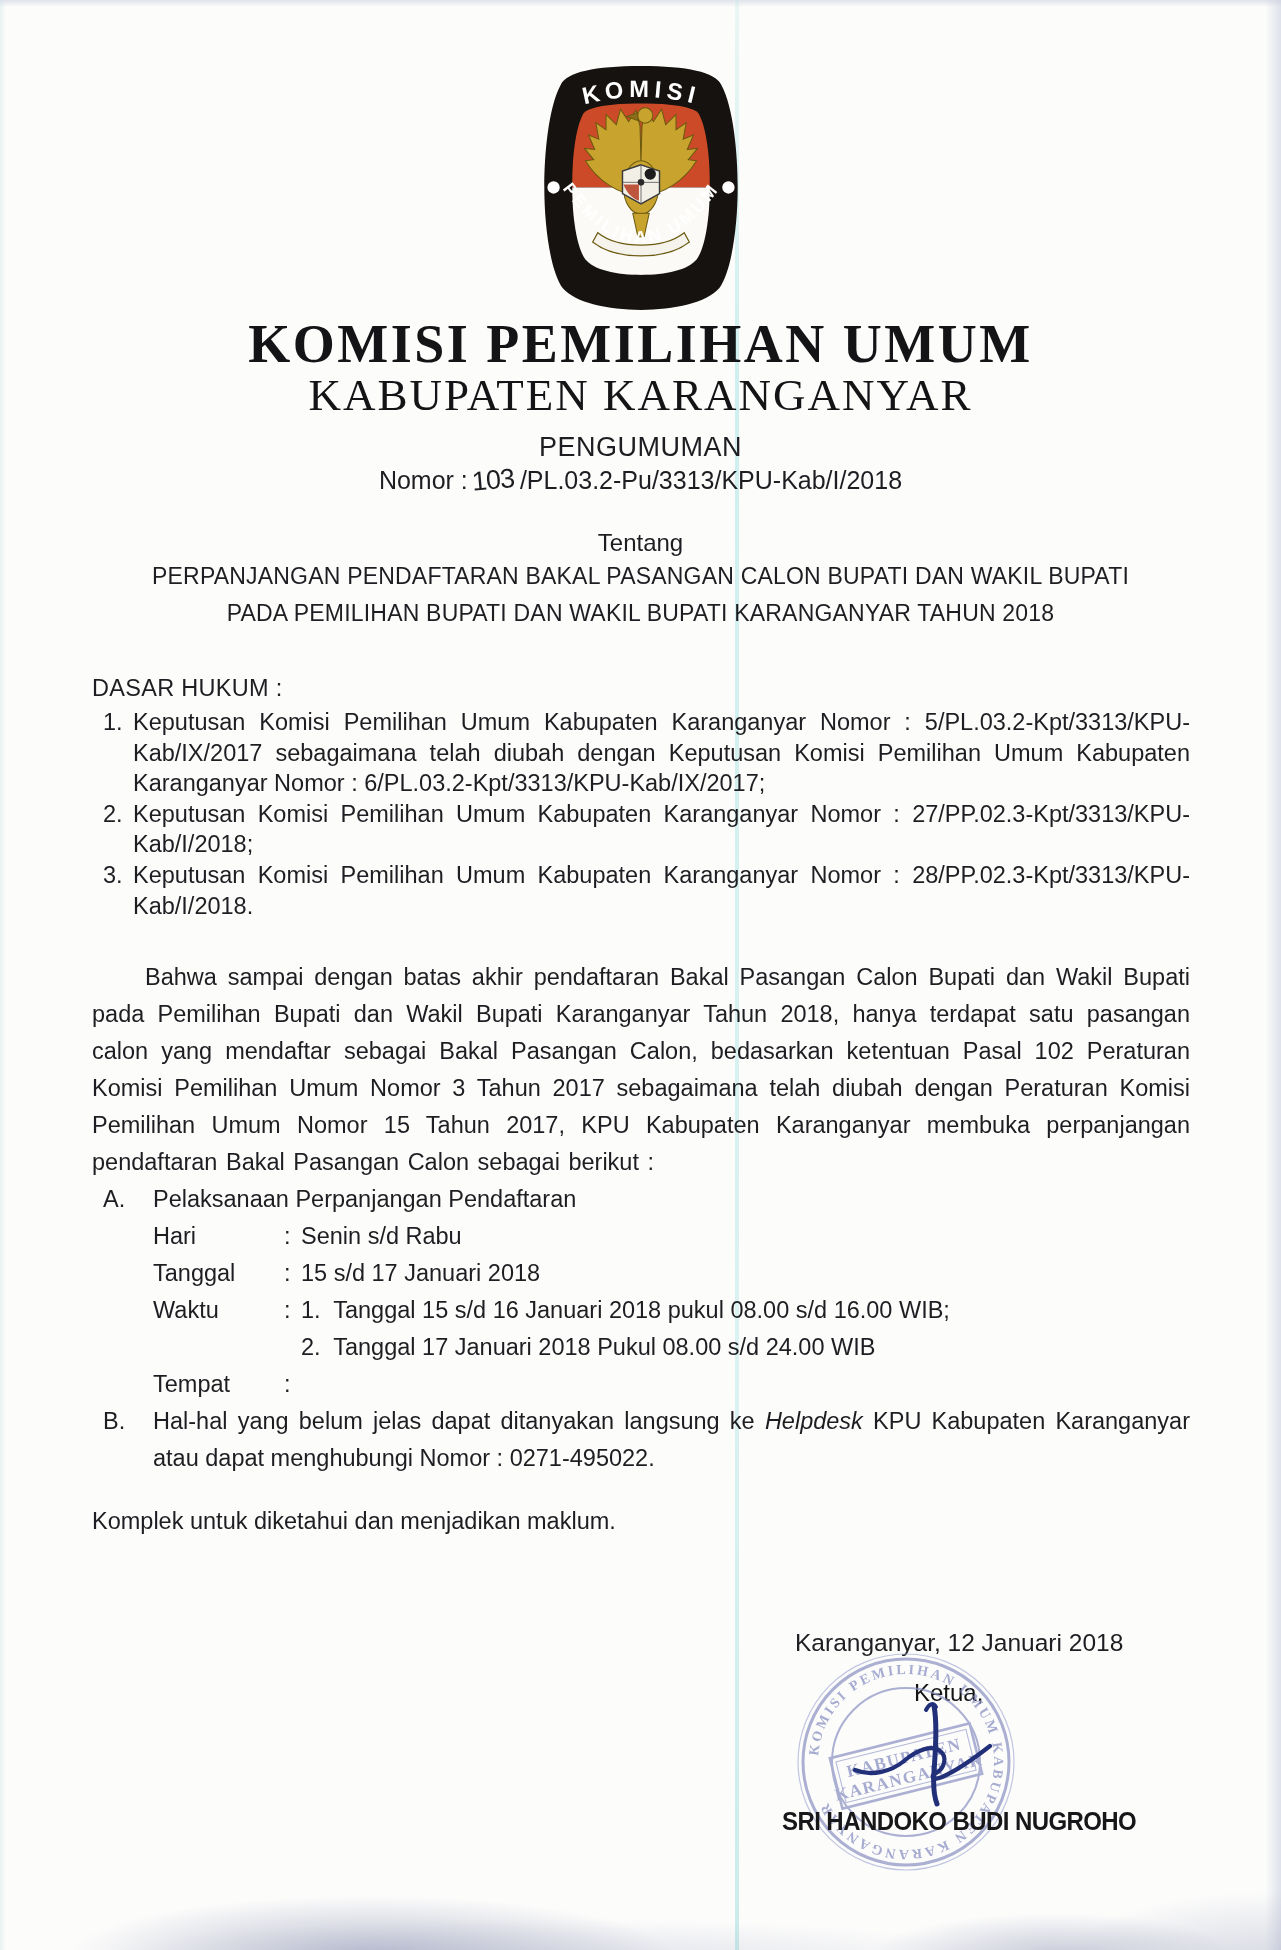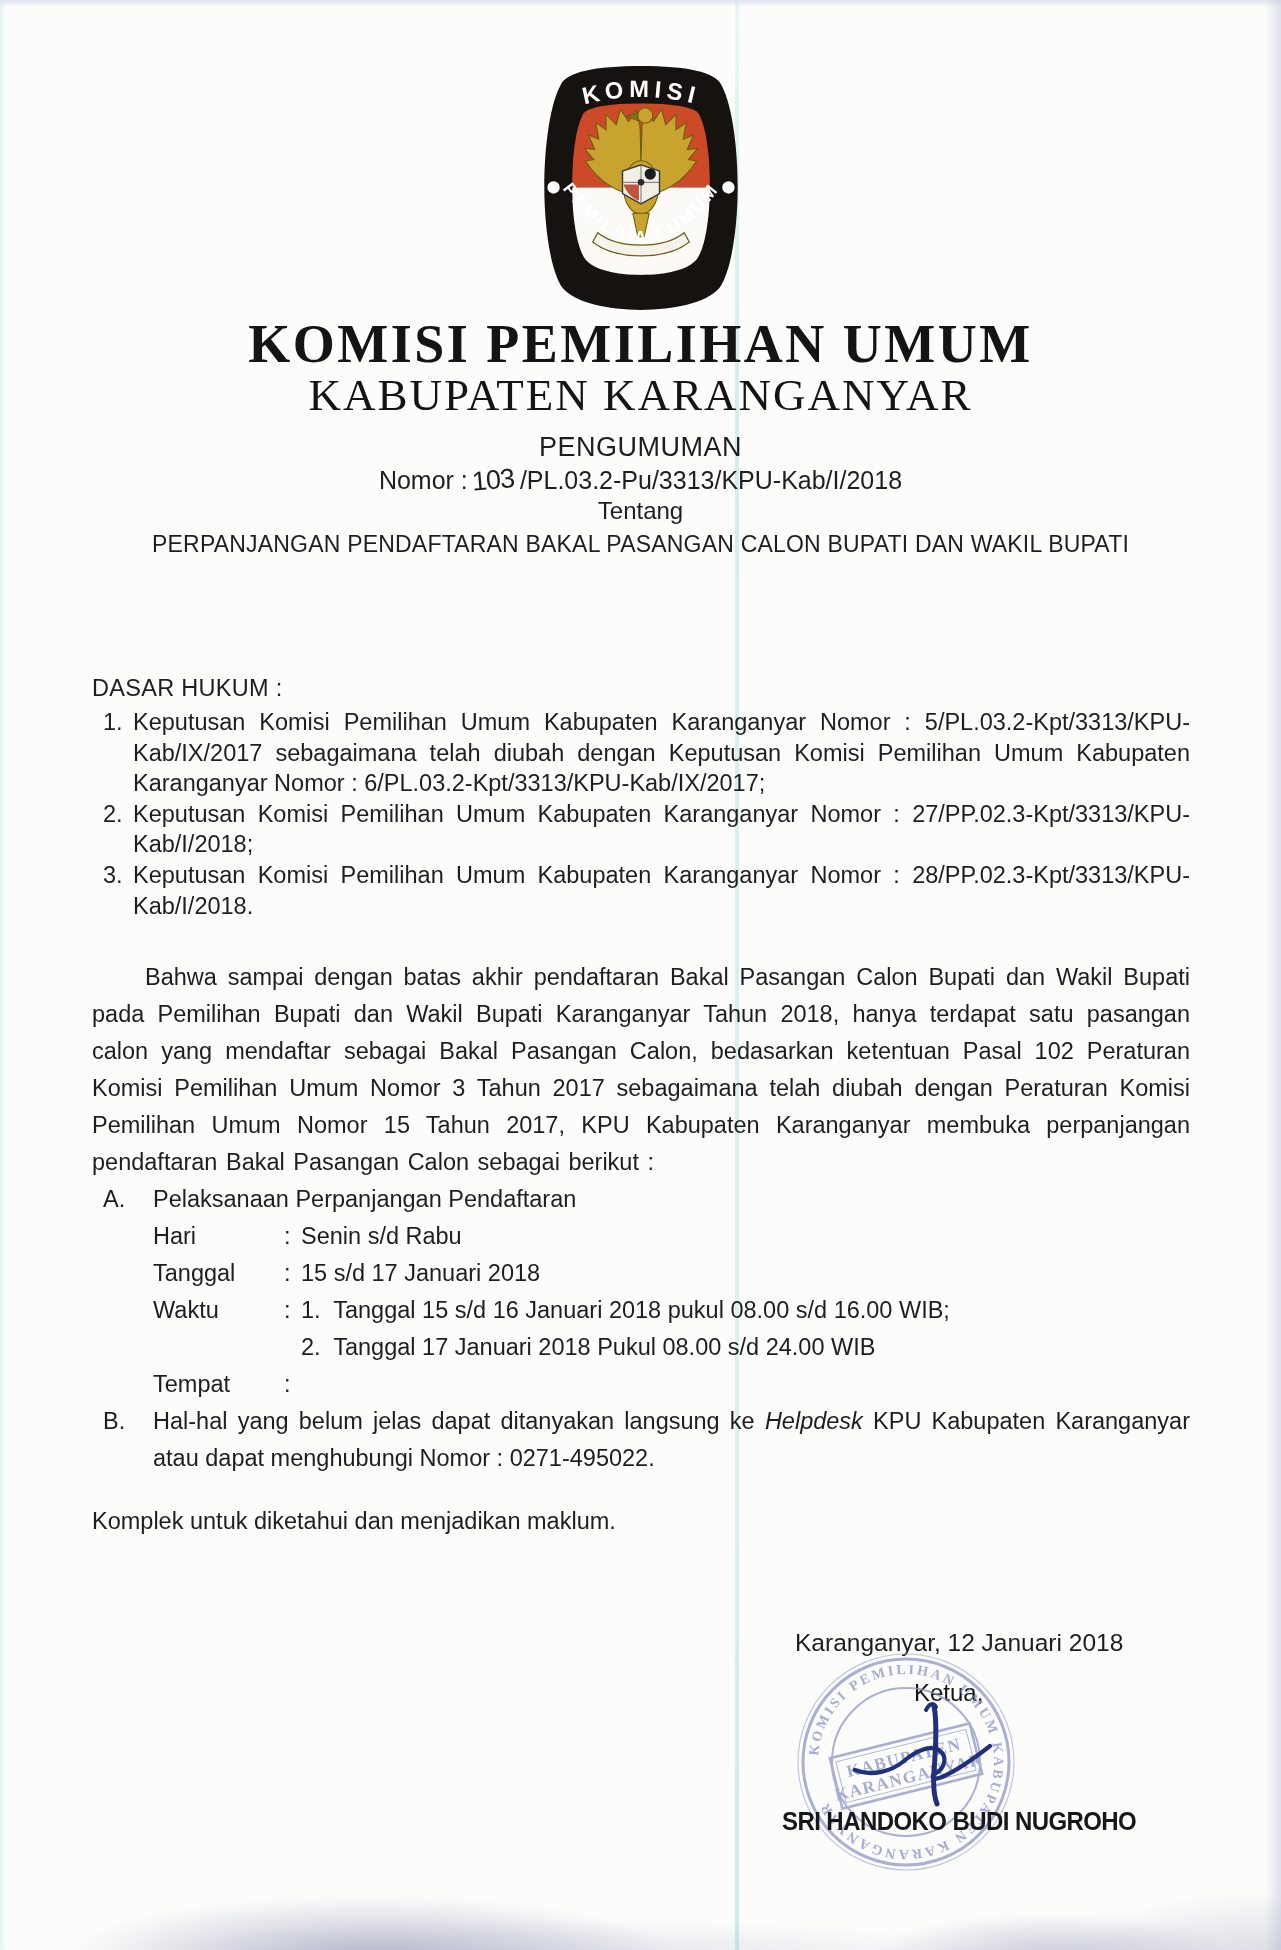--- a/index.html
+++ b/index.html
@@ -26,21 +26,21 @@
   
   .header{position:absolute;top:62px;left:0;width:100%;text-align:center;}
   .logo{display:block;margin:0 auto;}
   .org-title{font-family:"Liberation Serif",serif;font-weight:bold;font-size:54px;
     line-height:56px;letter-spacing:2.5px;color:#141417;margin-top:2px;}
   .region-title{font-family:"Liberation Serif",serif;font-weight:normal;font-size:45px;
     line-height:46px;letter-spacing:2px;color:#141417;}
   .doc-type{font-size:27px;line-height:34px;margin-top:12px;letter-spacing:.5px;}
   .doc-number{font-size:25px;line-height:32px;white-space:pre;}
   .hand-number{display:inline-block;transform:rotate(-5deg);font-size:27px;letter-spacing:-1px;margin:0 6px 0 4px;}
-  .about{font-size:24px;line-height:30px;}
+  .about{font-size:24px;line-height:30px;margin-top:32px;}
   .subject{font-size:23px;line-height:37px;letter-spacing:.2px;}
   
   .content{position:absolute;top:674px;left:92px;width:1098px;font-size:23.5px;}
   .dasar-heading{line-height:29px;margin-bottom:4px;letter-spacing:.3px;}
   .li{display:flex;}
   .li-num{width:30px;margin-left:11px;line-height:30.6px;}
   .li-text{flex:1;text-align:justify;line-height:30.6px;}
   .paragraph{margin-top:38px;text-align:justify;text-indent:53px;line-height:37px;word-spacing:2px;}
   .sec{display:flex;}
   .sec-marker{width:50px;margin-left:11px;line-height:37px;}
@@ -107,20 +107,21 @@
       <text font-family="Liberation Sans, sans-serif" font-size="17" font-weight="bold" fill="#ffffff" letter-spacing="3">
         <textPath href="#arcBottom" startOffset="50%" text-anchor="middle">PEMILIHAN UMUM</textPath>
       </text>
     </svg>
     <div class="org-title">KOMISI PEMILIHAN UMUM</div>
     <div class="region-title">KABUPATEN KARANGANYAR</div>
     <div class="doc-type">PENGUMUMAN</div>
     <div class="doc-number"><span>Nomor :</span><span class="hand-number">103</span><span>/PL.03.2-Pu/3313/KPU-Kab/I/2018</span></div>
     <div class="about">Tentang</div>
     <div class="subject">PERPANJANGAN PENDAFTARAN BAKAL PASANGAN CALON BUPATI DAN WAKIL BUPATI</div>
+    <div class="subject">PADA PEMILIHAN BUPATI DAN WAKIL BUPATI KARANGANYAR TAHUN 2018</div>
   </div>
 
   <div class="content">
     <div class="dasar-heading">DASAR HUKUM :</div>
 
     <div class="li">
       <div class="li-num">1.</div>
       <div class="li-text">Keputusan Komisi Pemilihan Umum Kabupaten Karanganyar Nomor : 5/PL.03.2-Kpt/3313/KPU-Kab/IX/2017 sebagaimana telah diubah dengan Keputusan Komisi Pemilihan Umum Kabupaten Karanganyar Nomor : 6/PL.03.2-Kpt/3313/KPU-Kab/IX/2017;</div>
     </div>
     <div class="li">

